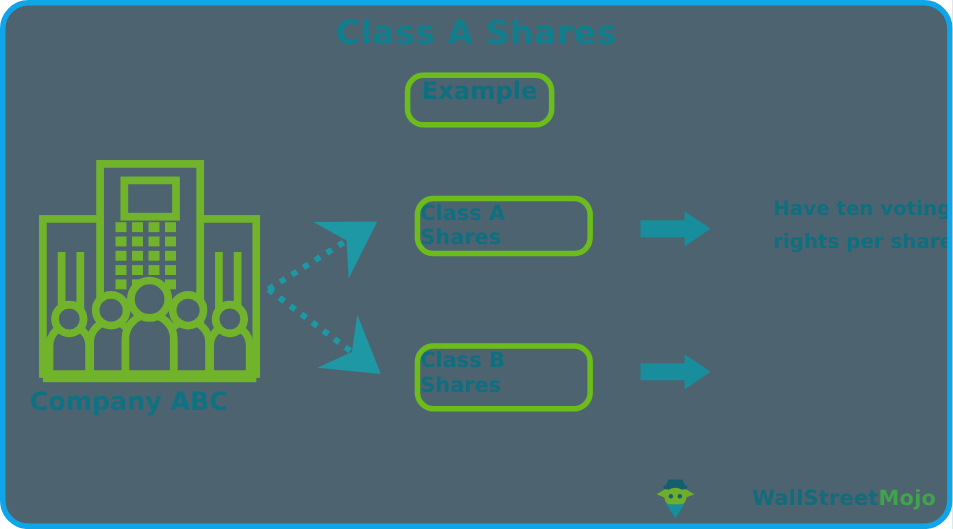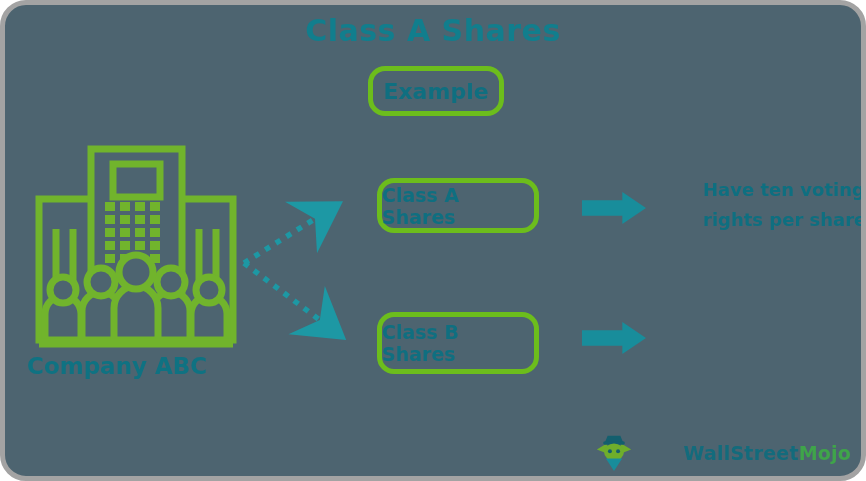--- a/index.html
+++ b/index.html
@@ -2,36 +2,36 @@
 <html><head>
 <meta charset="utf-8">
 <style>
   html,body{margin:0;padding:0;background:#ffffff;}
   body{font-family:"DejaVu Sans","Liberation Sans",sans-serif;}
   .card{
     position:relative;
     width:866px;height:481px;
     box-sizing:border-box;
     background:#4d6470;
-    border:5px solid #a3a3a3;
+    border:5px solid #0ea5e9;
     border-radius:26px;
     overflow:hidden;
   }
   .title{
     position:absolute;top:8px;left:0;width:100%;
     text-align:center;
     font-size:30px;font-weight:700;letter-spacing:0.5px;
     color:#117e8d;
   }
   .pill{
     position:absolute;
     box-sizing:border-box;
     border:5px solid #6cbd1c;
     border-radius:17px;
-    display:flex;align-items:center;justify-content:center;
+    display:flex;justify-content:center;
     color:#0f6f80;font-weight:700;
   }
   .example-box{left:363px;top:61px;width:136px;height:50px;font-size:22px;}
   .classa-box{left:372px;top:173px;width:162px;height:55px;font-size:19px;}
   .classb-box{left:372px;top:307px;width:162px;height:62px;font-size:19px;}
   .building{position:absolute;left:30px;top:138px;width:202px;height:205px;}
   .company-label{
     position:absolute;left:22px;top:348px;width:218px;
     text-align:left;font-size:23px;font-weight:700;color:#0f7282;
   }

